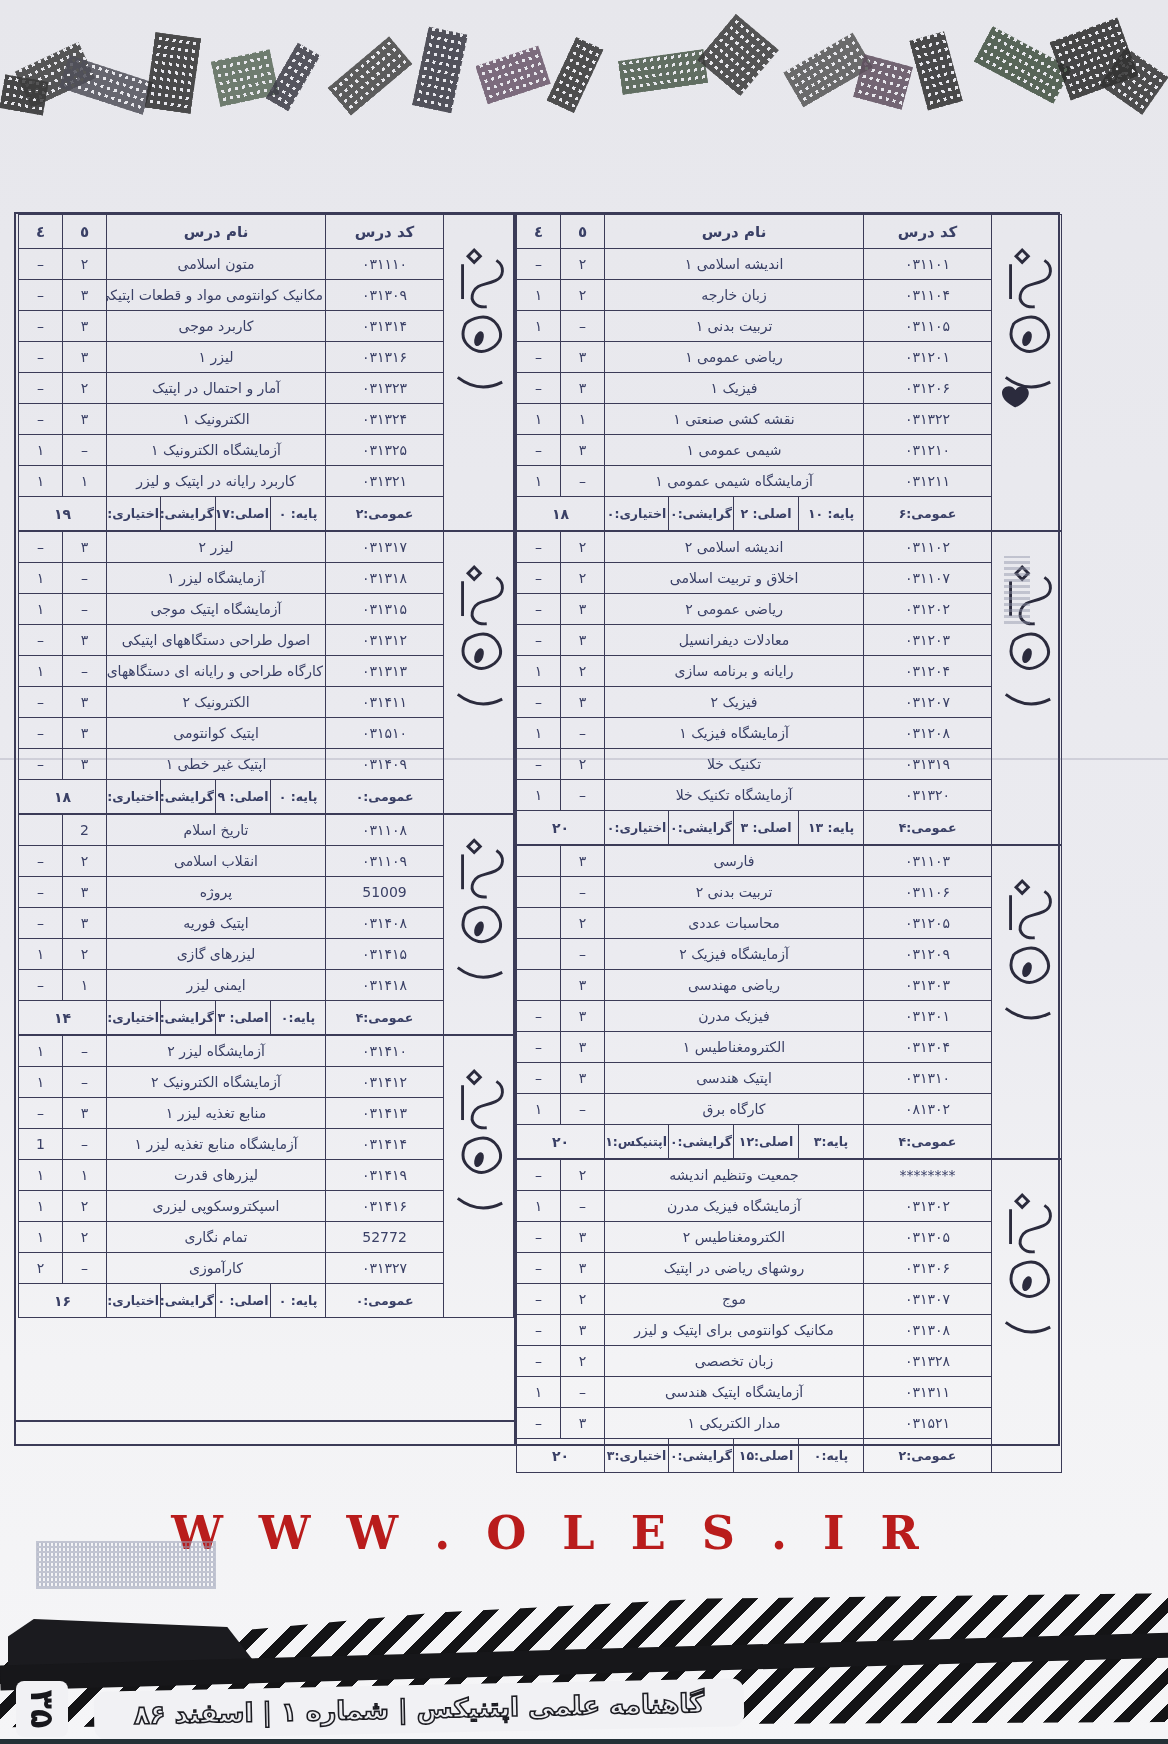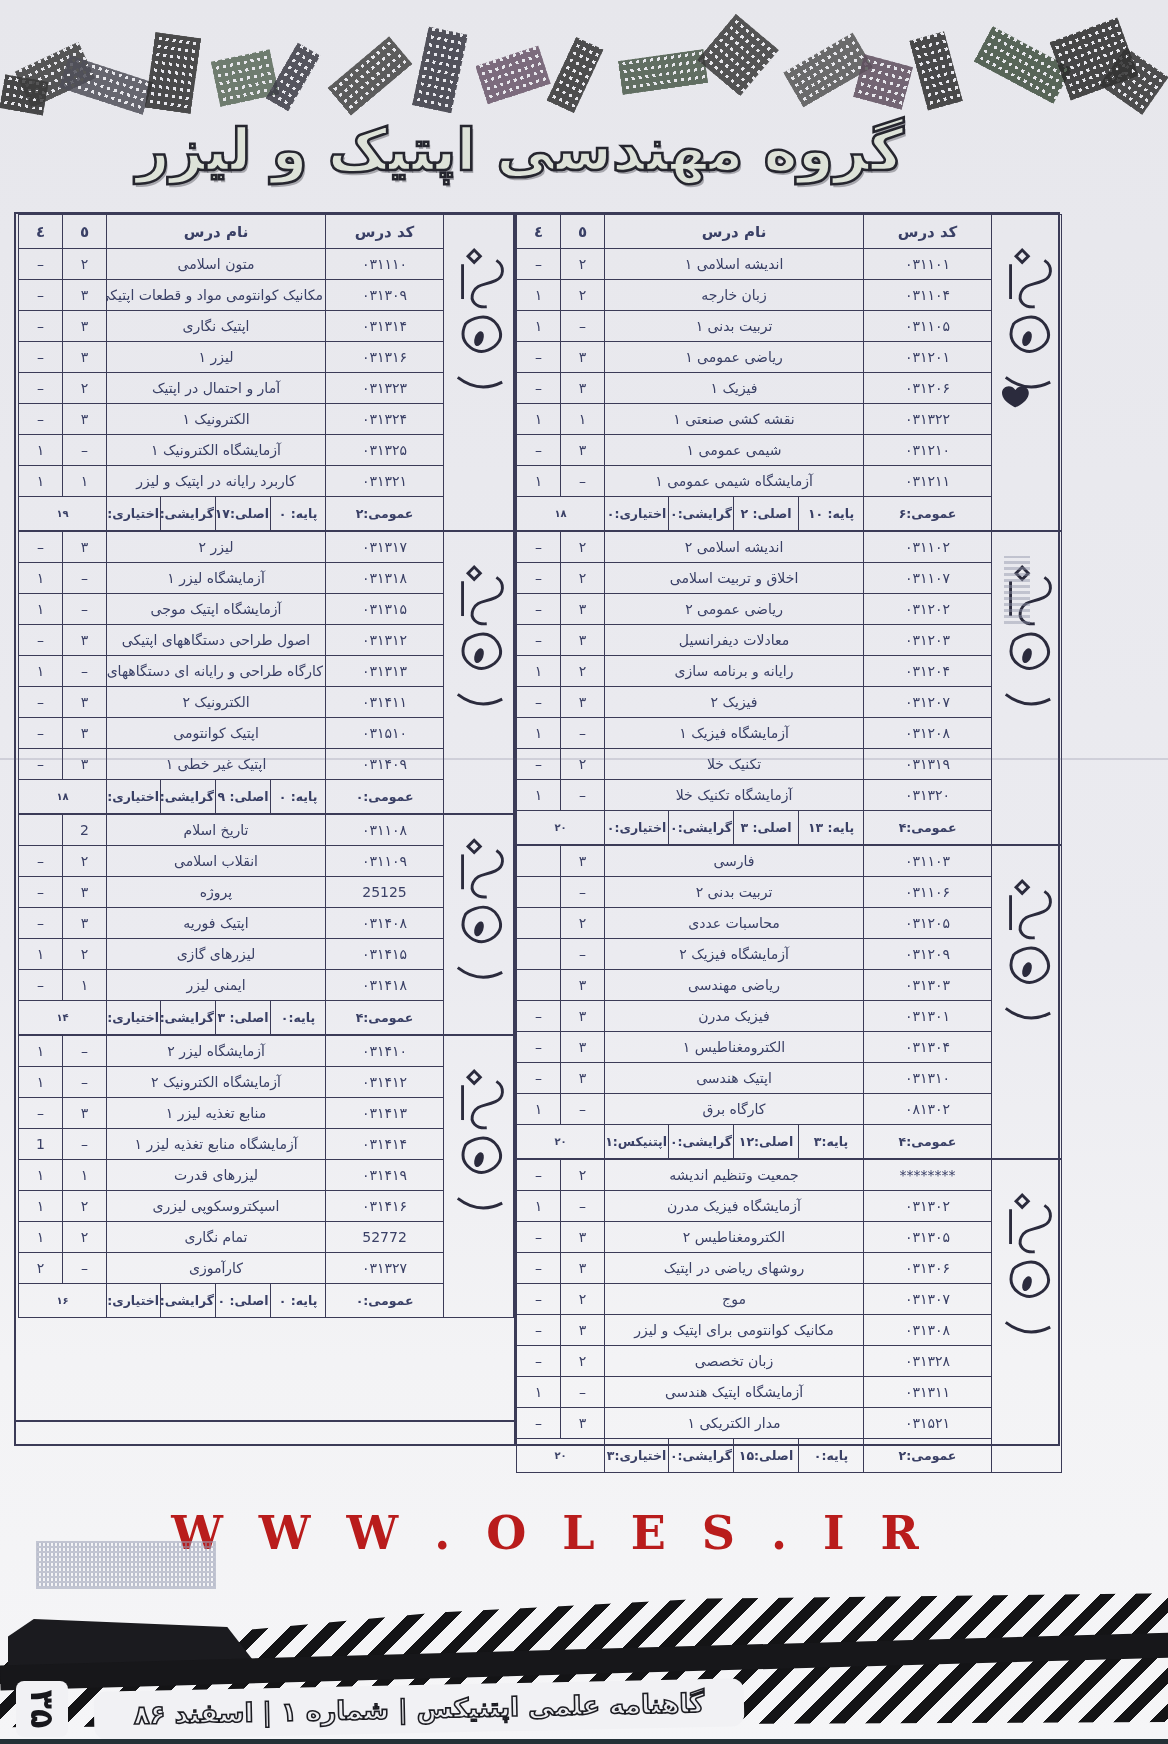--- a/index.html
+++ b/index.html
@@ -30,21 +30,21 @@
 
   .term-block{position:relative;}
   .term-block table{border-collapse:collapse;table-layout:fixed;direction:rtl;}
   #stack-right .term-block table{width:475px;}
   #stack-left  .term-block table{width:425px;}
   .term-block td{border:1.5px solid #3b3b57;height:30px;text-align:center;
                  color:#3a4066;font-size:14px;padding:0 2px;overflow:hidden;white-space:nowrap;}
   .hdr td{height:33px;font-size:15px;font-weight:bold;}
   .cname{font-size:13px;}
   .sum td{height:33px;font-size:12.5px;font-weight:bold;padding:0 1px;}
-  .sum .tot{font-size:10px;margin-left:37px;}
+  .sum .tot{font-size:14px;margin-left:37px;}
   #stack-right col.c-code{width:128px;} #stack-right col.c-n1{width:65px;}
   #stack-right col.c-n2{width:65px;}  #stack-right col.c-n3{width:65px;}
   #stack-right col.c-n4{width:64px;}  #stack-right col.c-th{width:44px;}
   #stack-right col.c-pr{width:44px;}
   #stack-left col.c-code{width:118px;} #stack-left col.c-n1{width:55px;}
   #stack-left col.c-n2{width:55px;}  #stack-left col.c-n3{width:55px;}
   #stack-left col.c-n4{width:54px;}  #stack-left col.c-th{width:44px;}
   #stack-left col.c-pr{width:44px;}
 
   .orn{position:absolute;top:0;right:0;width:71px;height:100%;
@@ -113,21 +113,20 @@
       <div class="frag" style="left: 620px; top: 55px; width: 86px; height: 34px; transform: rotate(-8deg); background-image: repeating-linear-gradient(90deg, rgb(74, 90, 74) 0px, rgb(74, 90, 74) 4px, transparent 4px, transparent 7px), repeating-linear-gradient(0deg, rgb(74, 90, 74) 0px, rgb(74, 90, 74) 5px, transparent 5px, transparent 8px);"></div>
       <div class="frag" style="left: 710px; top: 25px; width: 56px; height: 60px; transform: rotate(40deg); background-image: repeating-linear-gradient(90deg, rgb(58, 58, 58) 0px, rgb(58, 58, 58) 4px, transparent 4px, transparent 7px), repeating-linear-gradient(0deg, rgb(58, 58, 58) 0px, rgb(58, 58, 58) 5px, transparent 5px, transparent 8px);"></div>
       <div class="frag" style="left: 788px; top: 50px; width: 80px; height: 40px; transform: rotate(-30deg); background-image: repeating-linear-gradient(90deg, rgb(85, 85, 85) 0px, rgb(85, 85, 85) 4px, transparent 4px, transparent 7px), repeating-linear-gradient(0deg, rgb(85, 85, 85) 0px, rgb(85, 85, 85) 5px, transparent 5px, transparent 8px);"></div>
       <div class="frag" style="left: 858px; top: 60px; width: 50px; height: 44px; transform: rotate(15deg); background-image: repeating-linear-gradient(90deg, rgb(95, 79, 95) 0px, rgb(95, 79, 95) 4px, transparent 4px, transparent 7px), repeating-linear-gradient(0deg, rgb(95, 79, 95) 0px, rgb(95, 79, 95) 5px, transparent 5px, transparent 8px);"></div>
       <div class="frag" style="left: 918px; top: 35px; width: 36px; height: 72px; transform: rotate(-15deg); background-image: repeating-linear-gradient(90deg, rgb(46, 46, 46) 0px, rgb(46, 46, 46) 4px, transparent 4px, transparent 7px), repeating-linear-gradient(0deg, rgb(46, 46, 46) 0px, rgb(46, 46, 46) 5px, transparent 5px, transparent 8px);"></div>
       <div class="frag" style="left: 978px; top: 45px; width: 90px; height: 40px; transform: rotate(28deg); background-image: repeating-linear-gradient(90deg, rgb(63, 79, 63) 0px, rgb(63, 79, 63) 4px, transparent 4px, transparent 7px), repeating-linear-gradient(0deg, rgb(63, 79, 63) 0px, rgb(63, 79, 63) 5px, transparent 5px, transparent 8px);"></div>
       <div class="frag" style="left: 1058px; top: 28px; width: 72px; height: 62px; transform: rotate(-20deg); background-image: repeating-linear-gradient(90deg, rgb(43, 43, 43) 0px, rgb(43, 43, 43) 4px, transparent 4px, transparent 7px), repeating-linear-gradient(0deg, rgb(43, 43, 43) 0px, rgb(43, 43, 43) 5px, transparent 5px, transparent 8px);"></div>
       <div class="frag" style="left: 1108px; top: 58px; width: 52px; height: 46px; transform: rotate(35deg); background-image: repeating-linear-gradient(90deg, rgb(51, 51, 51) 0px, rgb(51, 51, 51) 4px, transparent 4px, transparent 7px), repeating-linear-gradient(0deg, rgb(51, 51, 51) 0px, rgb(51, 51, 51) 5px, transparent 5px, transparent 8px);"></div>
     </div>
 
-  <div id="title">گروه مهندسی اپتیک و لیزر</div>
 
   <div id="frame">
     <div id="divider"></div>
     <div id="left-bottom-line"></div>
     <div id="stack-left" class="stack">
         <div class="term-block" style="padding-left: 0px; width: 496px;">
           <table dir="rtl">
             <colgroup>
               <col class="c-code">
               <col class="c-n1">
@@ -151,21 +150,21 @@
                 <td>–</td>
               </tr>
               <tr>
                 <td class="code">۰۳۱۳۰۹</td>
                 <td colspan="4" class="cname">مکانیک کوانتومی مواد و قطعات اپتیکی</td>
                 <td>۳</td>
                 <td>–</td>
               </tr>
               <tr>
                 <td class="code">۰۳۱۳۱۴</td>
-                <td colspan="4" class="cname">اپتیک نگاری</td>
+                <td colspan="4" class="cname">کاربرد موجی</td>
                 <td>۳</td>
                 <td>–</td>
               </tr>
               <tr>
                 <td class="code">۰۳۱۳۱۶</td>
                 <td colspan="4" class="cname">لیزر ۱</td>
                 <td>۳</td>
                 <td>–</td>
               </tr>
               <tr>
@@ -312,21 +311,21 @@
                 <td>2</td>
                 <td></td>
               </tr>
               <tr>
                 <td class="code">۰۳۱۱۰۹</td>
                 <td colspan="4" class="cname">انقلاب اسلامی</td>
                 <td>۲</td>
                 <td>–</td>
               </tr>
               <tr>
-                <td class="code">25125</td>
+                <td class="code">51009</td>
                 <td colspan="4" class="cname">پروژه</td>
                 <td>۳</td>
                 <td>–</td>
               </tr>
               <tr>
                 <td class="code">۰۳۱۴۰۸</td>
                 <td colspan="4" class="cname">اپتیک فوریه</td>
                 <td>۳</td>
                 <td>–</td>
               </tr>

